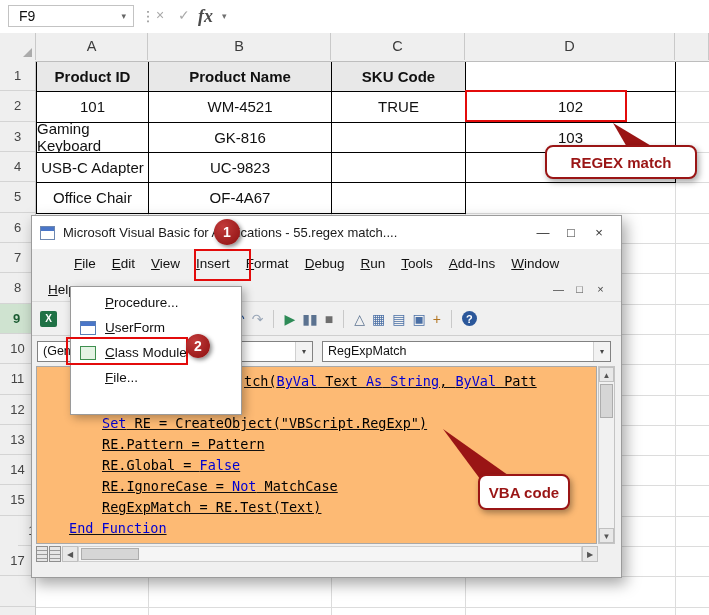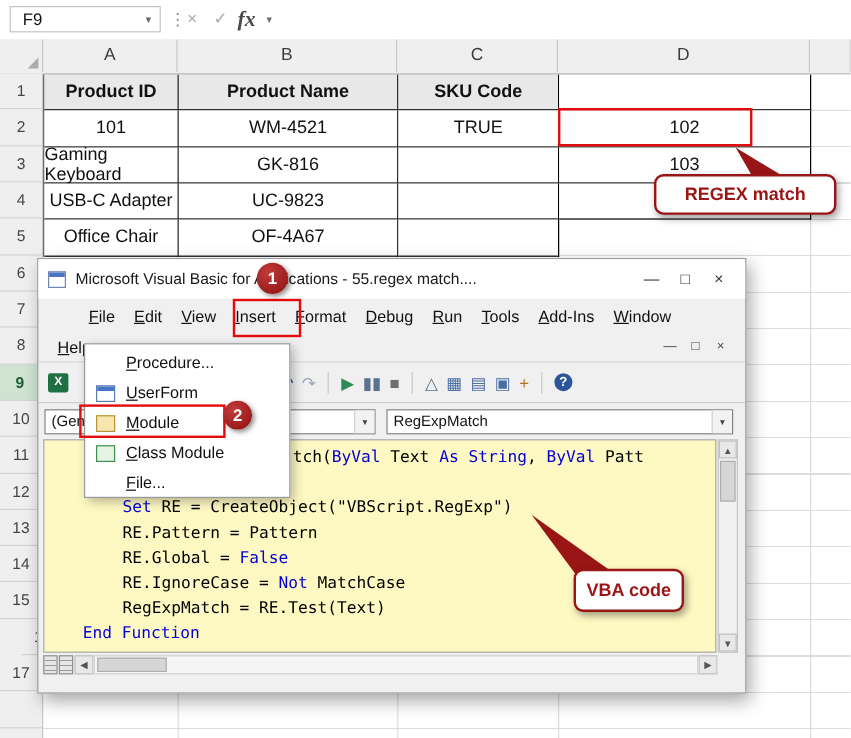--- a/index.html
+++ b/index.html
@@ -65,23 +65,23 @@
   .tbsep{width:1px;height:18px;background:#c9c9c9;margin:0 3px;}
   .helpbadge{width:15px;height:15px;border-radius:50%;background:#2b579a;color:#fff !important;
              font-size:11px;font-weight:bold;display:flex;align-items:center;justify-content:center;}
   .vbe-comborow{height:30px;display:flex;align-items:center;gap:9px;padding-left:5px;}
   .combo{height:21px;background:#fff;border:1px solid #828282;display:flex;align-items:center;
          font-size:12.5px;padding-left:5px;box-sizing:border-box;}
   .combo-left{width:276px;}
   .combo-right{width:289px;}
   .combo .arrow{margin-left:auto;width:16px;height:100%;display:flex;align-items:center;justify-content:center;
                 color:#444;font-size:8px;border-left:1px solid #d0d0d0;background:#f2f2f2;}
-  .vbe-code{position:absolute;left:4px;top:150px;width:561px;height:178px;background:#fef9c3;
+  .vbe-code{position:absolute;left:4px;top:150px;width:561px;height:178px;background:#fdba74;
             border:1px solid #a8a8a8;overflow:hidden;font-family:"DejaVu Sans Mono",monospace;
-            font-size:13.5px;padding-top:4px;box-sizing:border-box;}
+            font-size:13.5px;padding-top:4px;box-sizing:border-box;text-decoration:underline;}
   .code-line{height:21px;line-height:21px;white-space:pre;}
   .code-line .k{color:#0000d2;}
   .code-line .n{color:#000;}
   .vbe-vscroll{position:absolute;left:566px;top:150px;width:17px;height:178px;background:#f1f1f1;
                border:1px solid #c4c4c4;box-sizing:border-box;}
   .sarr{position:absolute;left:0;width:15px;height:15px;text-align:center;font-size:8px;color:#555;
         line-height:15px;background:#e8e8e8;border:1px solid #c0c0c0;box-sizing:border-box;}
   .sarr.top{top:0;}
   .sarr.bot{bottom:0;}
   .vthumb{position:absolute;left:1px;top:17px;width:13px;height:34px;background:#d6d6d6;border:1px solid #adadad;box-sizing:border-box;}
@@ -282,24 +282,20 @@
   <div class="insert-menu a" id="insertmenu">
       <div class="insert-item">
         <span class="mi-icon mi-empty"></span>
         <span><u>P</u>rocedure...</span>
       </div>
       <div class="insert-item">
         <span class="mi-icon icon-userform"></span>
         <span><u>U</u>serForm</span>
       </div>
       <div class="insert-item">
-        <span class="mi-icon icon-module"></span>
-        <span><u>M</u>odule</span>
-      </div>
-      <div class="insert-item">
         <span class="mi-icon icon-classmodule"></span>
         <span><u>C</u>lass Module</span>
       </div>
       <div class="insert-item">
         <span class="mi-icon mi-empty"></span>
         <span><u>F</u>ile...</span>
       </div>
     </div>
 
   <div class="redbox a" style="left:194px;top:249px;width:57px;height:32px"></div>

